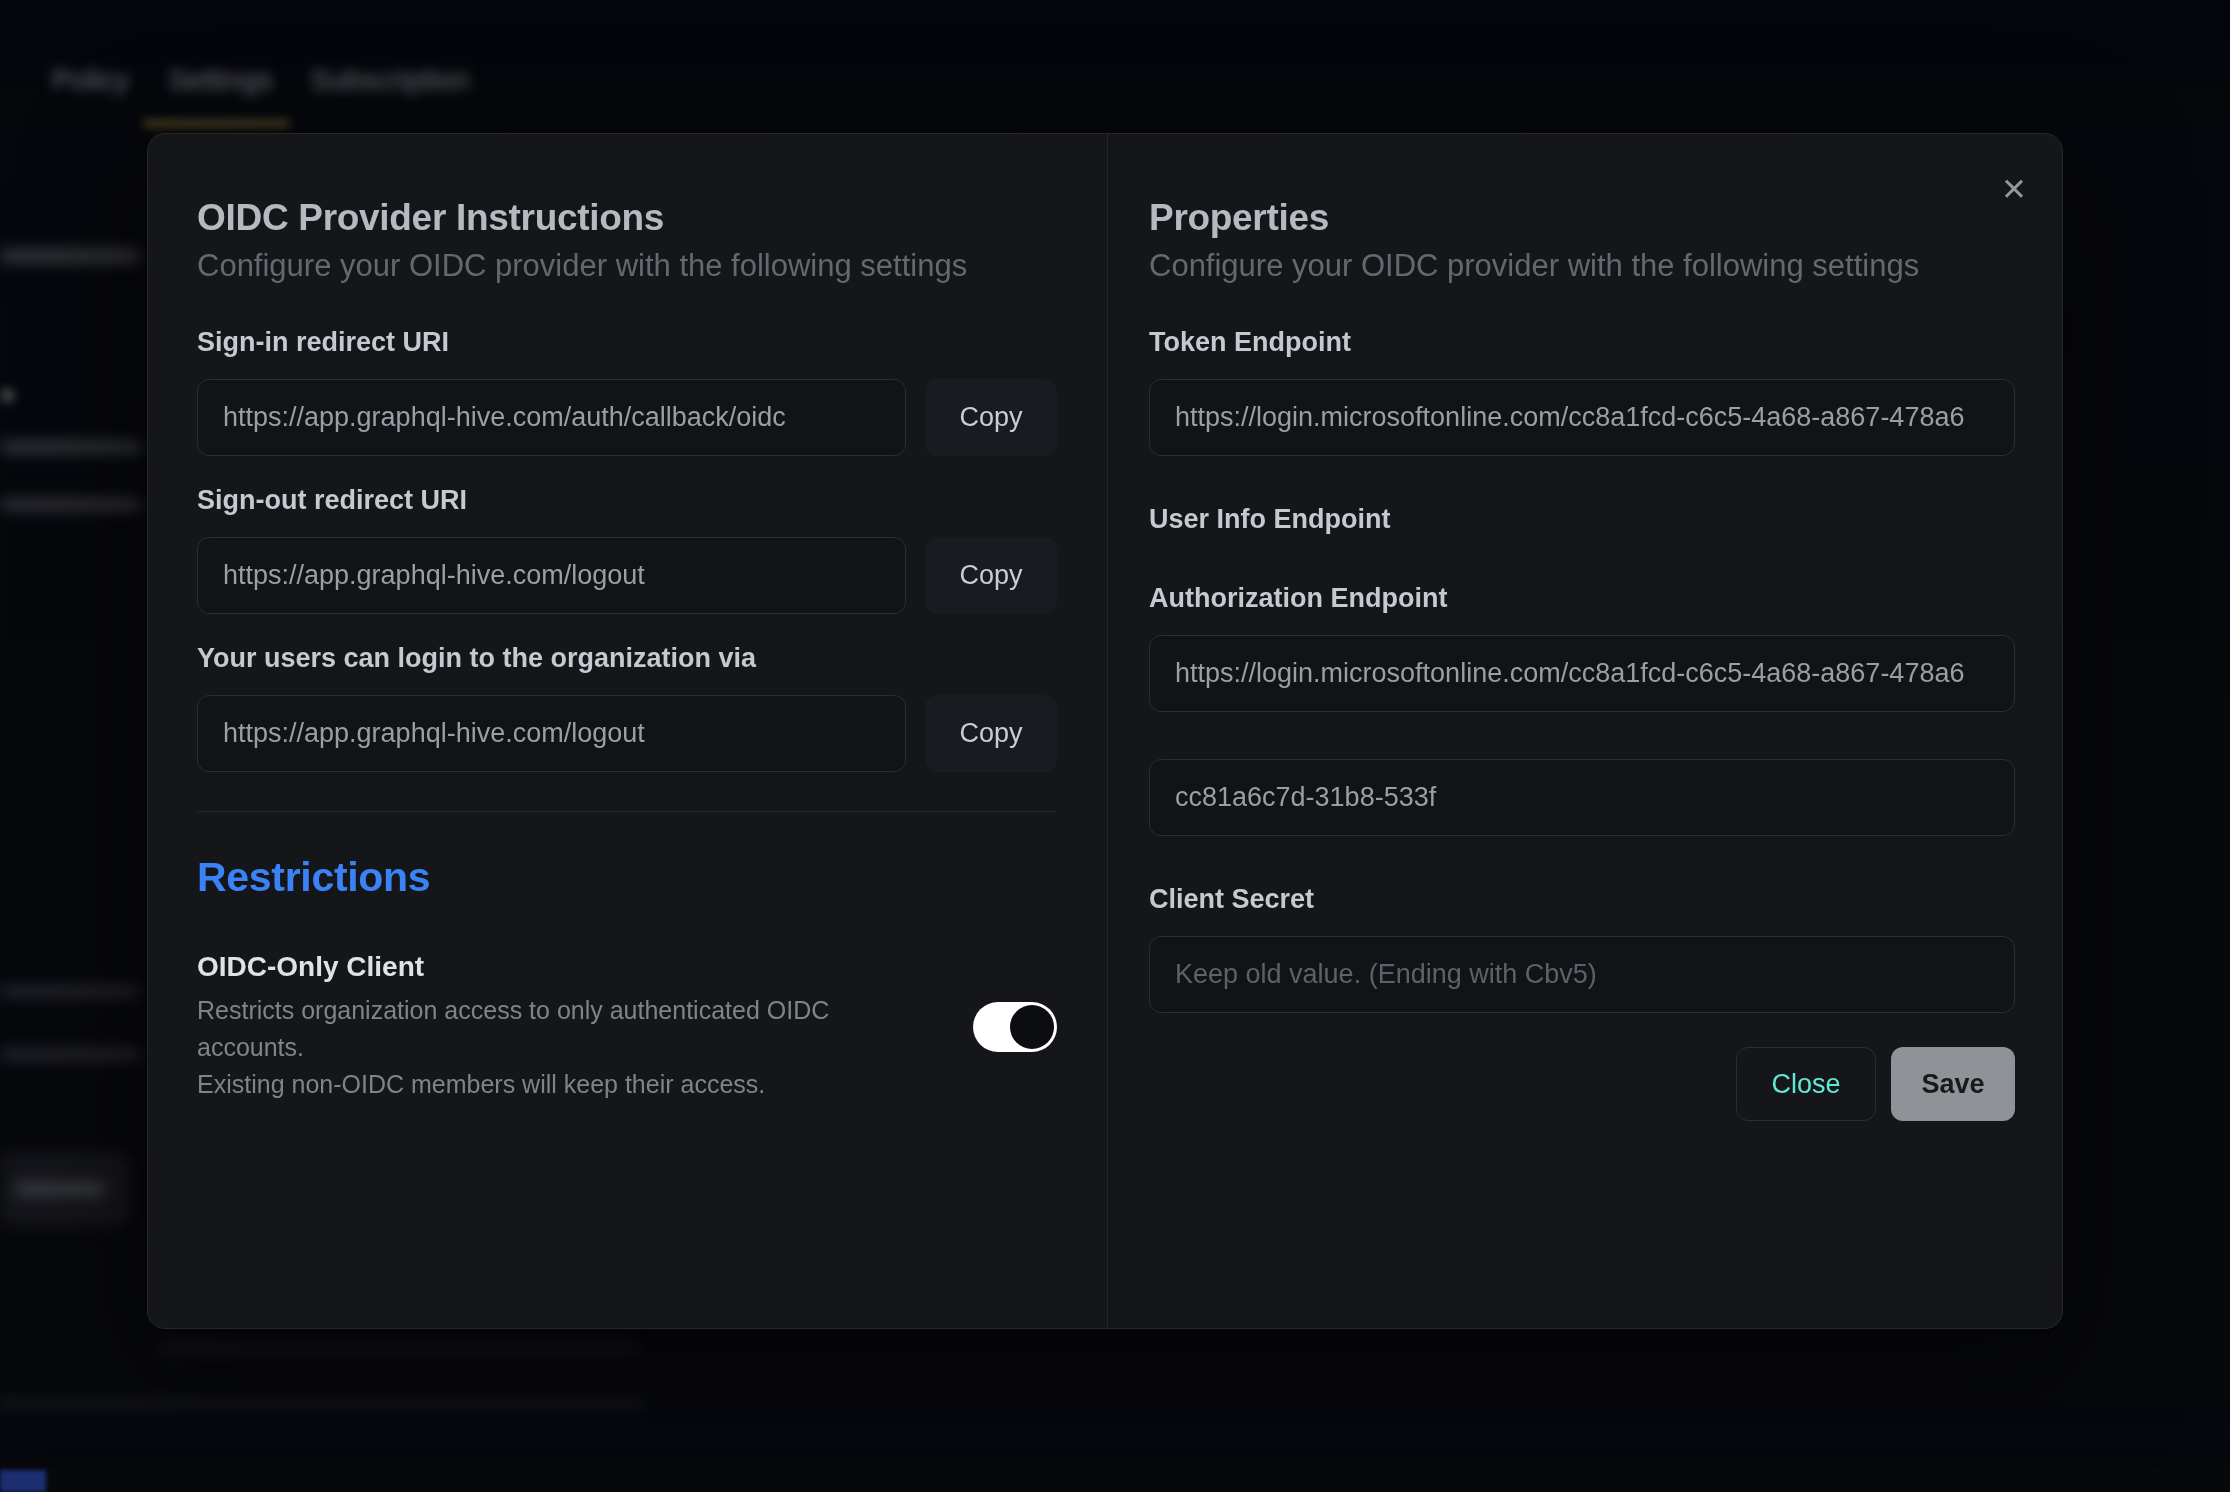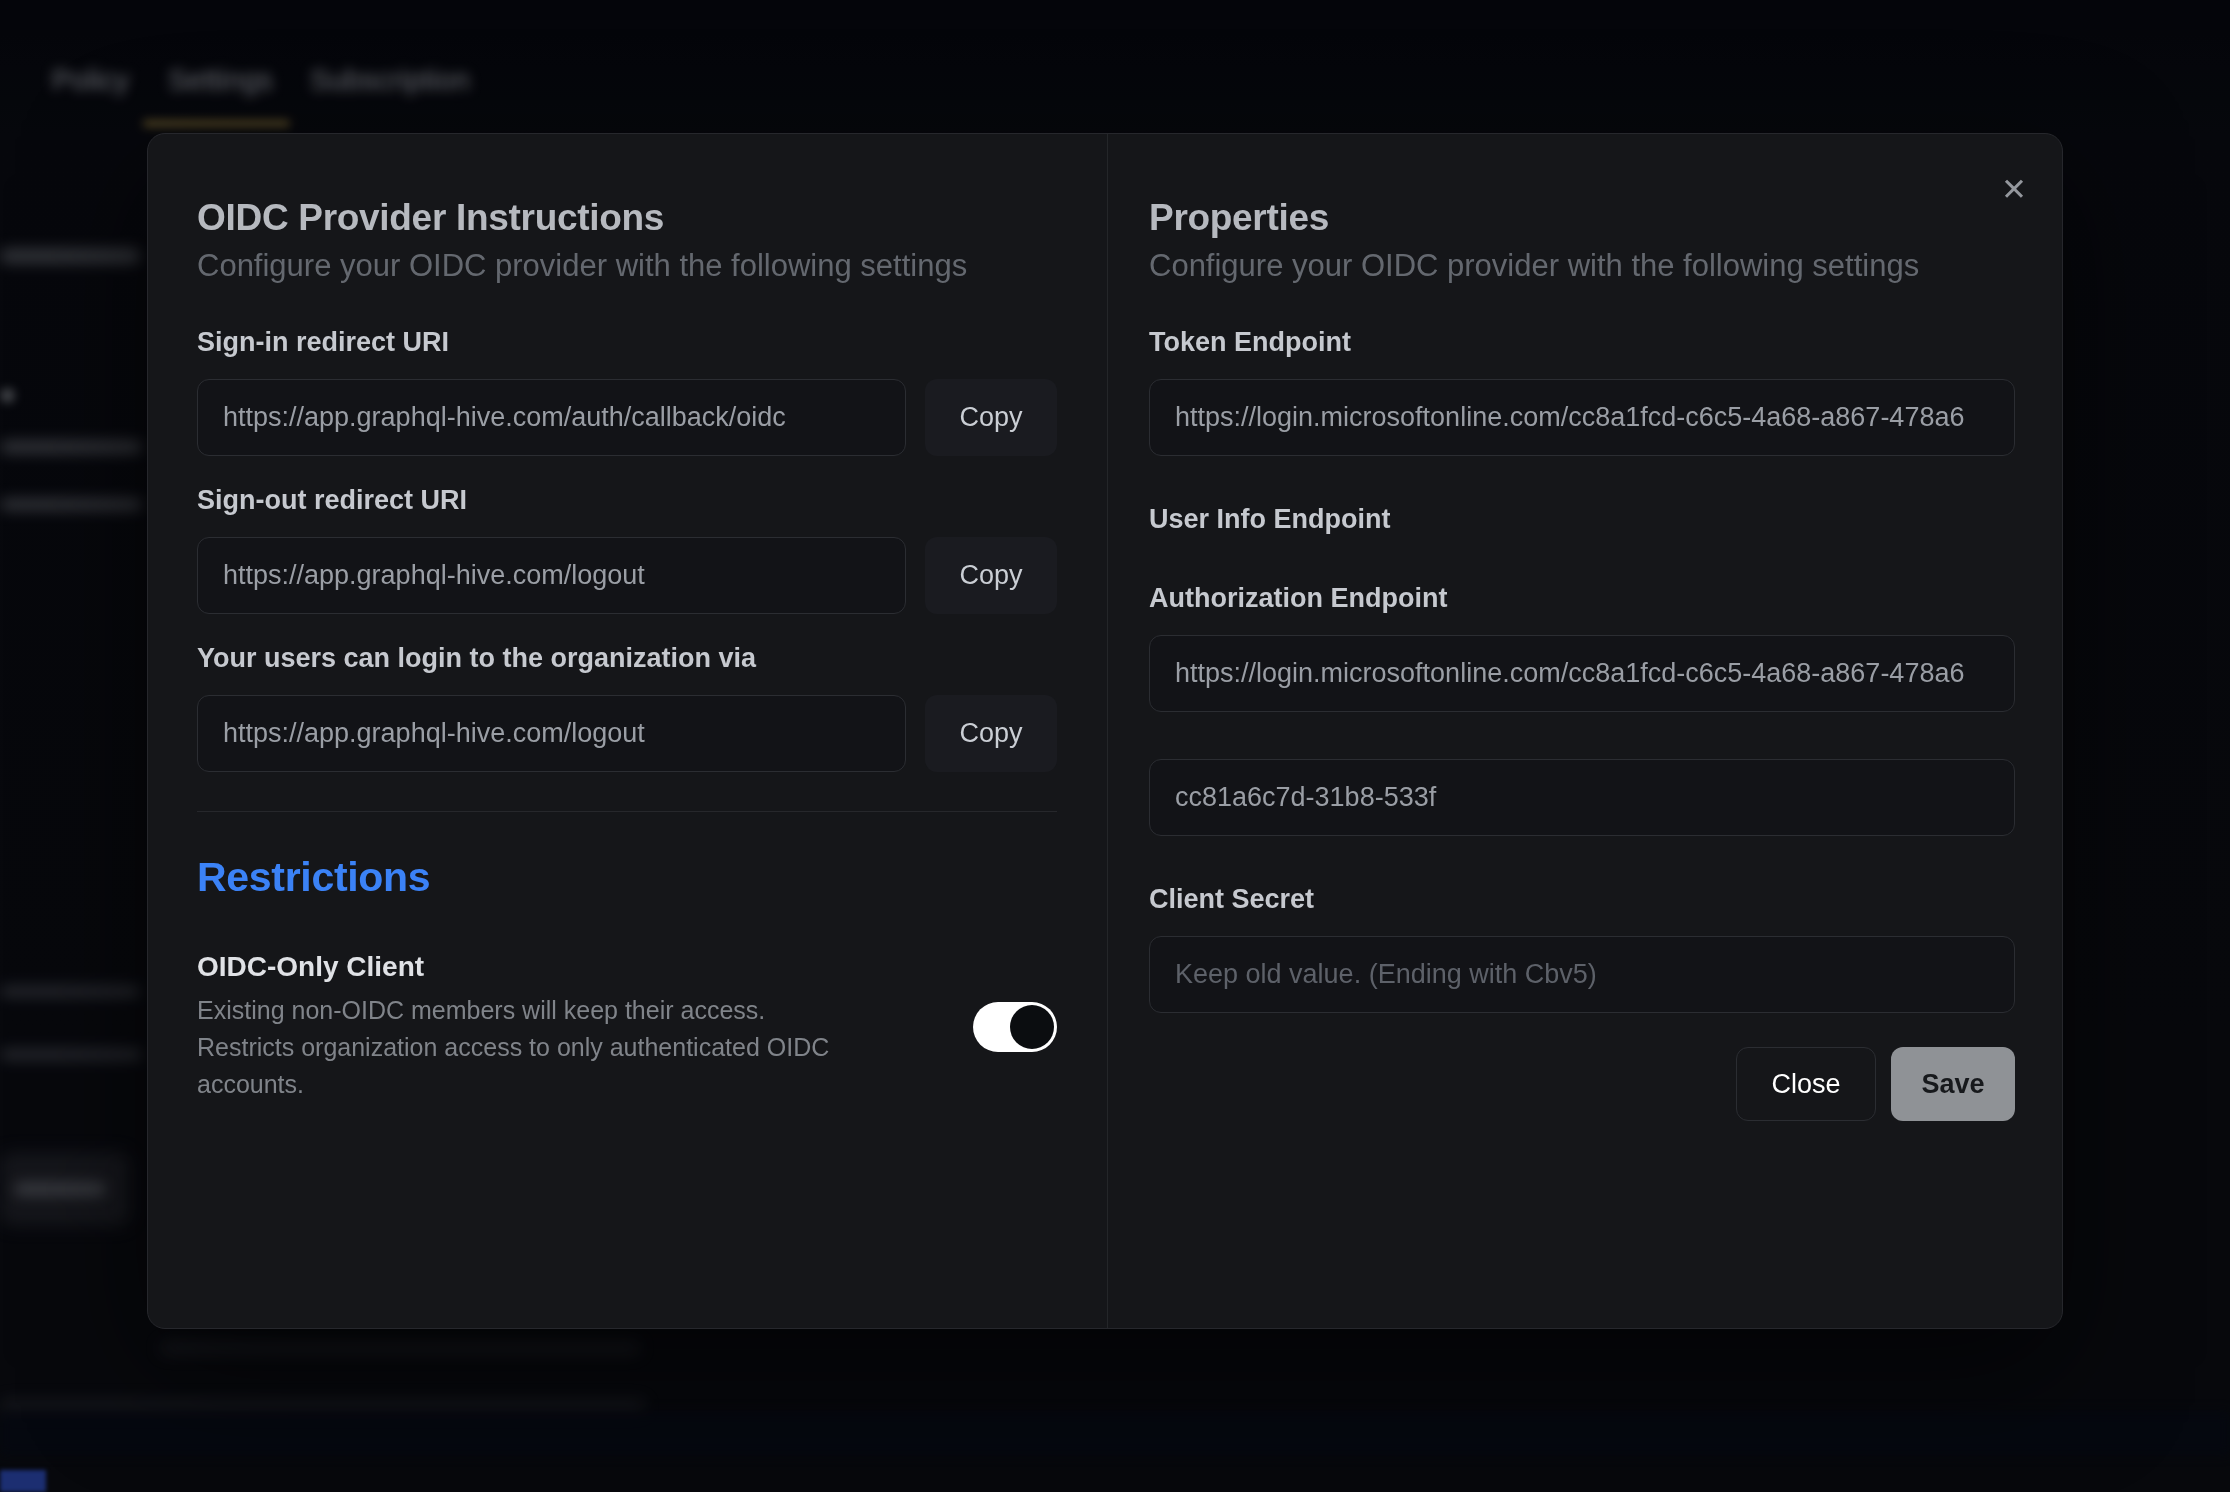--- a/index.html
+++ b/index.html
@@ -71,21 +71,21 @@
     flex:0 0 84px;margin-left:30px;cursor:pointer;border:none;padding:0;
   }
   .toggle .knob{
     position:absolute;top:3px;right:3px;width:44px;height:44px;border-radius:50%;background:#0b0d10;
   }
   .footer{display:flex;justify-content:flex-end;gap:15px;margin-top:34px;}
   .btn{
     height:74px;border-radius:12px;font-size:27px;cursor:pointer;
     font-family:"Liberation Sans",sans-serif;box-sizing:border-box;
   }
-  .btn-close{width:140px;background:transparent;border:1px solid #2b2d32;color:#ffffff;font-weight:500;}
+  .btn-close{width:140px;background:transparent;border:1px solid #2b2d32;color:#5eead4;font-weight:500;}
   .btn-save{width:124px;background:#8f9296;border:none;color:#17191c;font-weight:600;}
 </style>
 </head>
 <body>
 
 <div class="bg">
   <div class="tab" style="left:52px;">Policy</div>
   <div class="tab" style="left:168px;">Settings</div>
   <div class="tab" style="left:310px;">Subscription</div>
   <div class="tab-underline"></div>
@@ -138,22 +138,22 @@
     </div>
 
     <hr class="hr">
 
     <div class="restrict-title">Restrictions</div>
 
     <div class="toggle-row">
       <div class="toggle-text">
         <div class="toggle-label">OIDC-Only Client</div>
         <div class="toggle-desc">
+          <div>Restricts organization access to only authenticated OIDC accounts.</div>
           <div>Existing non-OIDC members will keep their access.</div>
-          <div>Restricts organization access to only authenticated OIDC accounts.</div>
         </div>
       </div>
       <button class="toggle" aria-checked="true">
         <span class="knob"></span>
       </button>
     </div>
   </div>
 
   <div class="col col-right">
     <div class="sec-title">Properties</div>

